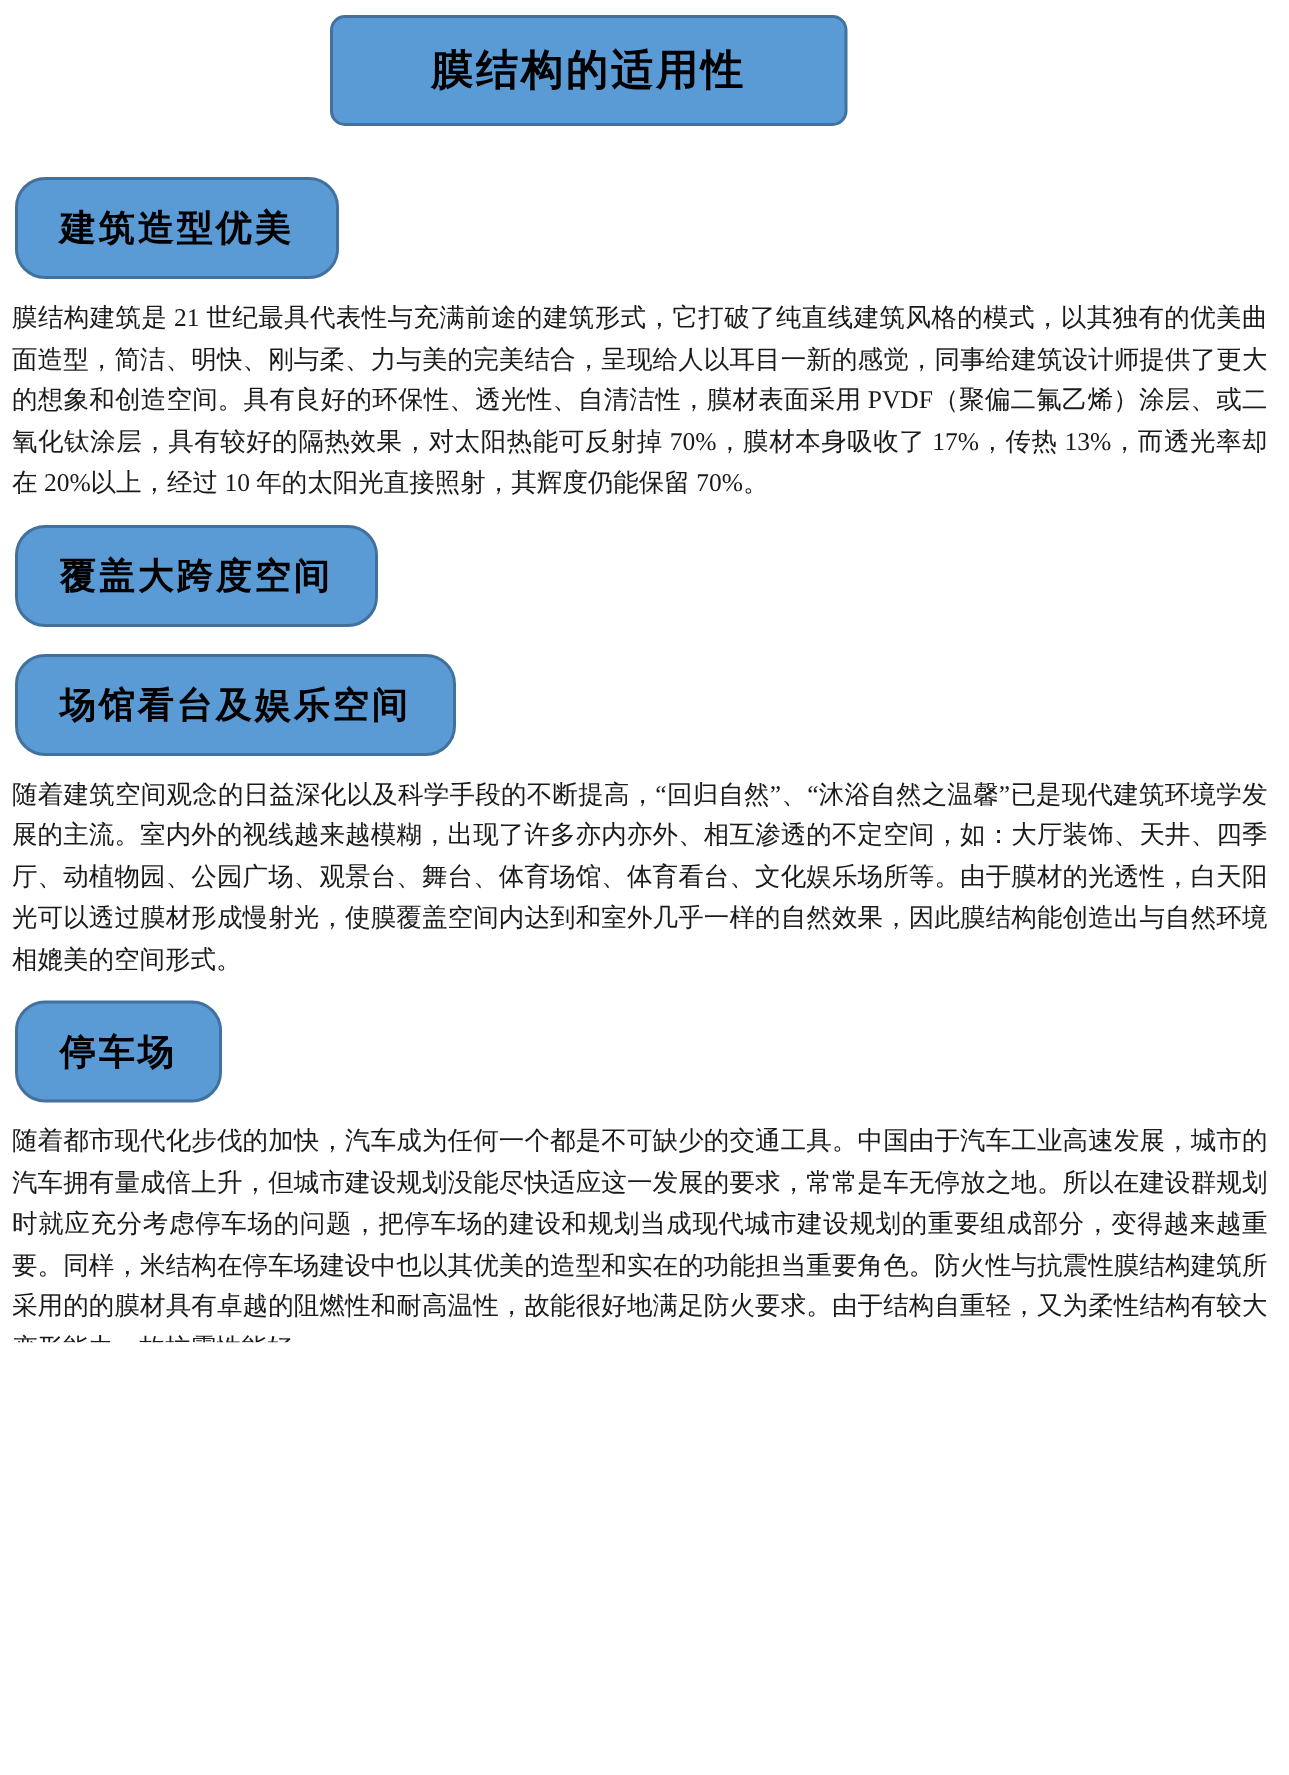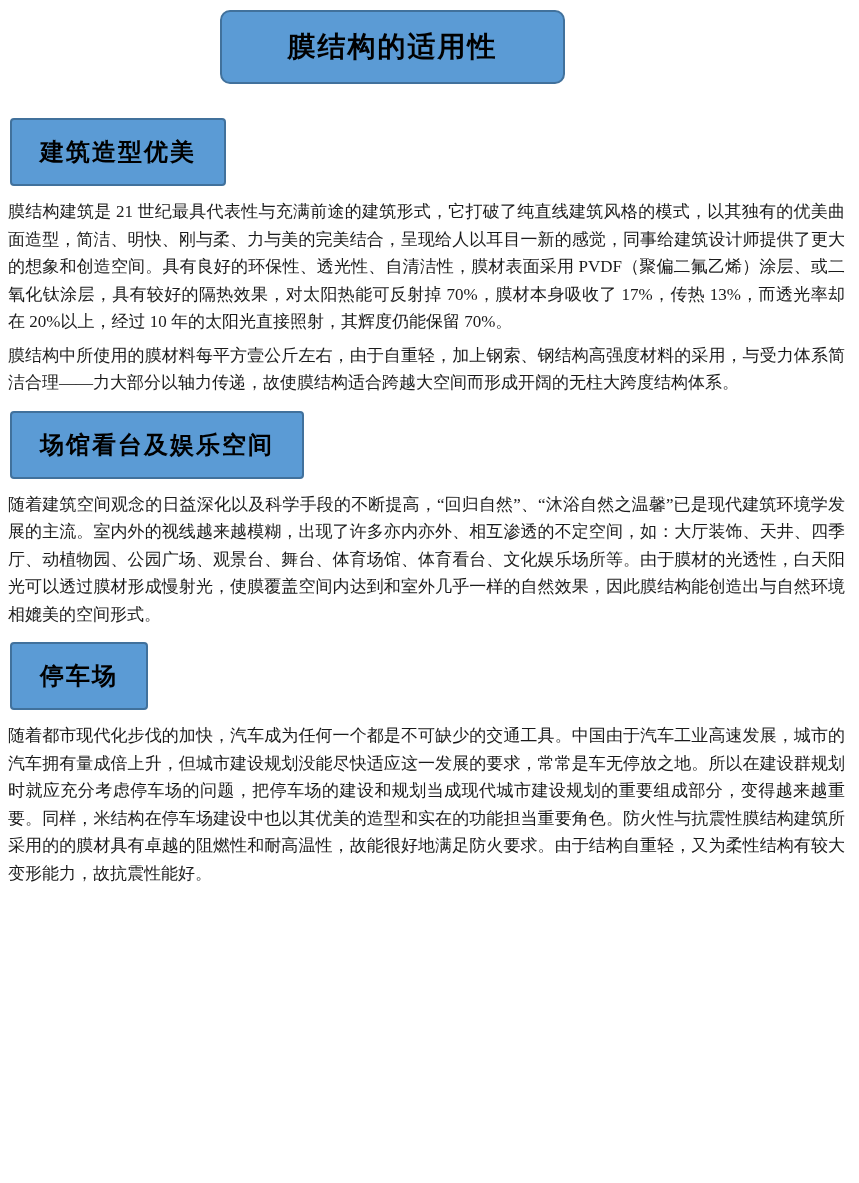--- a/index.html
+++ b/index.html
@@ -32,21 +32,21 @@
     font-size: 28px;
     font-weight: bold;
     color: #000000;
     letter-spacing: 2px;
   }
   .header-box {
     display: inline-block;
     box-sizing: border-box;
     background: #5b9bd5;
     border: 2px solid #41719c;
-    border-radius: 4px;
+    border-radius: 20px;
     padding: 16px 28px;
     font-size: 24px;
     font-weight: bold;
     color: #000000;
     letter-spacing: 2px;
     margin: 12px 0 6px 2px;
   }
   .title-gap { height: 22px; }
   .body-text {
     margin: 6px 0 2px 0;
@@ -69,21 +69,23 @@
   <div class="title-gap"></div>
 
   <section>
     <div class="header-box">
       <span>建筑造型优美</span>
     </div>
     <p class="body-text">膜结构建筑是 21 世纪最具代表性与充满前途的建筑形式，它打破了纯直线建筑风格的模式，以其独有的优美曲面造型，简洁、明快、刚与柔、力与美的完美结合，呈现给人以耳目一新的感觉，同事给建筑设计师提供了更大的想象和创造空间。具有良好的环保性、透光性、自清洁性，膜材表面采用 PVDF（聚偏二氟乙烯）涂层、或二氧化钛涂层，具有较好的隔热效果，对太阳热能可反射掉 70%，膜材本身吸收了 17%，传热 13%，而透光率却在 20%以上，经过 10 年的太阳光直接照射，其辉度仍能保留 70%。</p>
   </section>
 
   <section>
-    <p class="body-text">膜结构中所使用的膜材料每平方壹公斤左右，由于自重轻，加上钢索、钢结构高强度材料的采用，与受力体系简洁合理——力大部分以轴力传递，故使膜结构适合跨越大空间而形成开阔的无柱大跨度结构体系。</p>
+    <div class="header-box">
+      <span>覆盖大跨度空间</span>
+    </div>
   </section>
 
   <section>
     <div class="header-box">
       <span>场馆看台及娱乐空间</span>
     </div>
     <p class="body-text">随着建筑空间观念的日益深化以及科学手段的不断提高，“回归自然”、“沐浴自然之温馨”已是现代建筑环境学发展的主流。室内外的视线越来越模糊，出现了许多亦内亦外、相互渗透的不定空间，如：大厅装饰、天井、四季厅、动植物园、公园广场、观景台、舞台、体育场馆、体育看台、文化娱乐场所等。由于膜材的光透性，白天阳光可以透过膜材形成慢射光，使膜覆盖空间内达到和室外几乎一样的自然效果，因此膜结构能创造出与自然环境相媲美的空间形式。</p>
   </section>
 
   <section>

